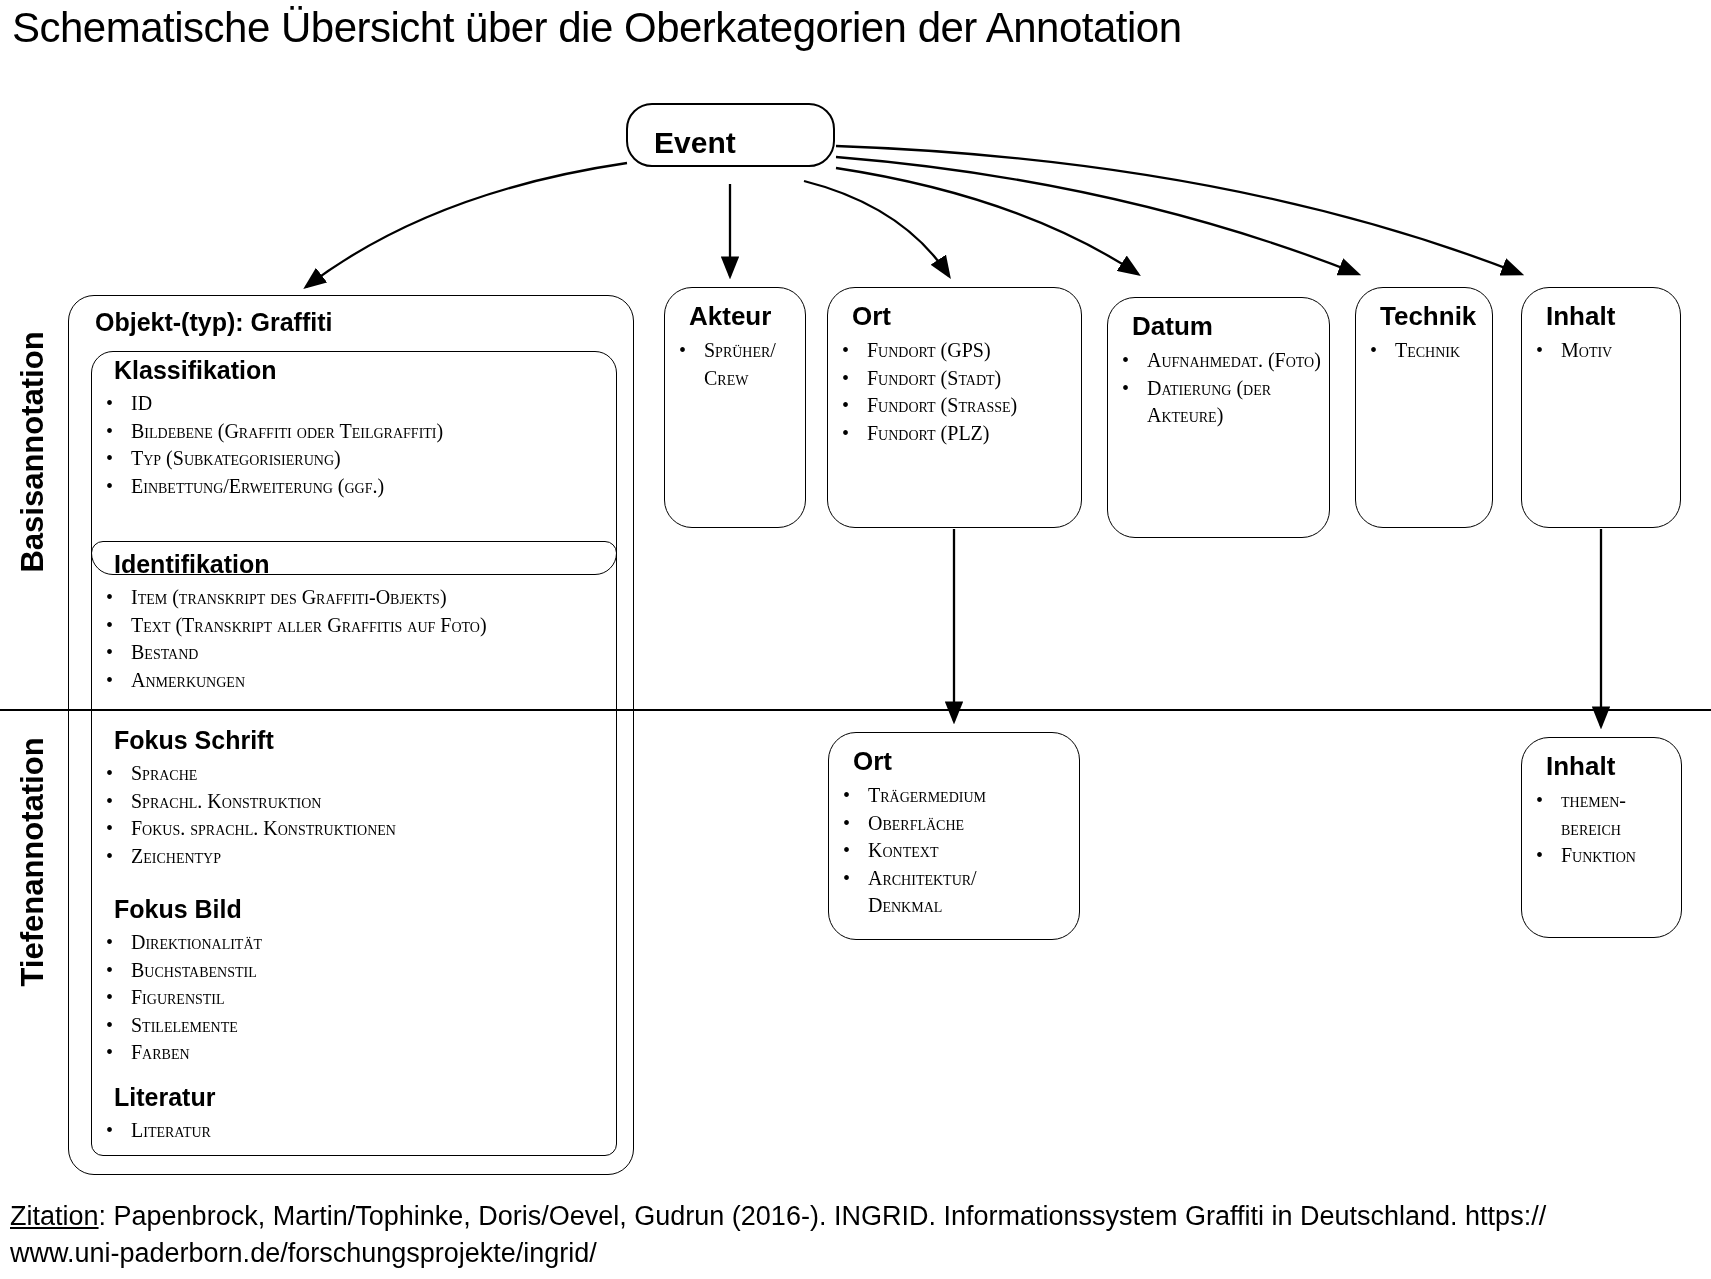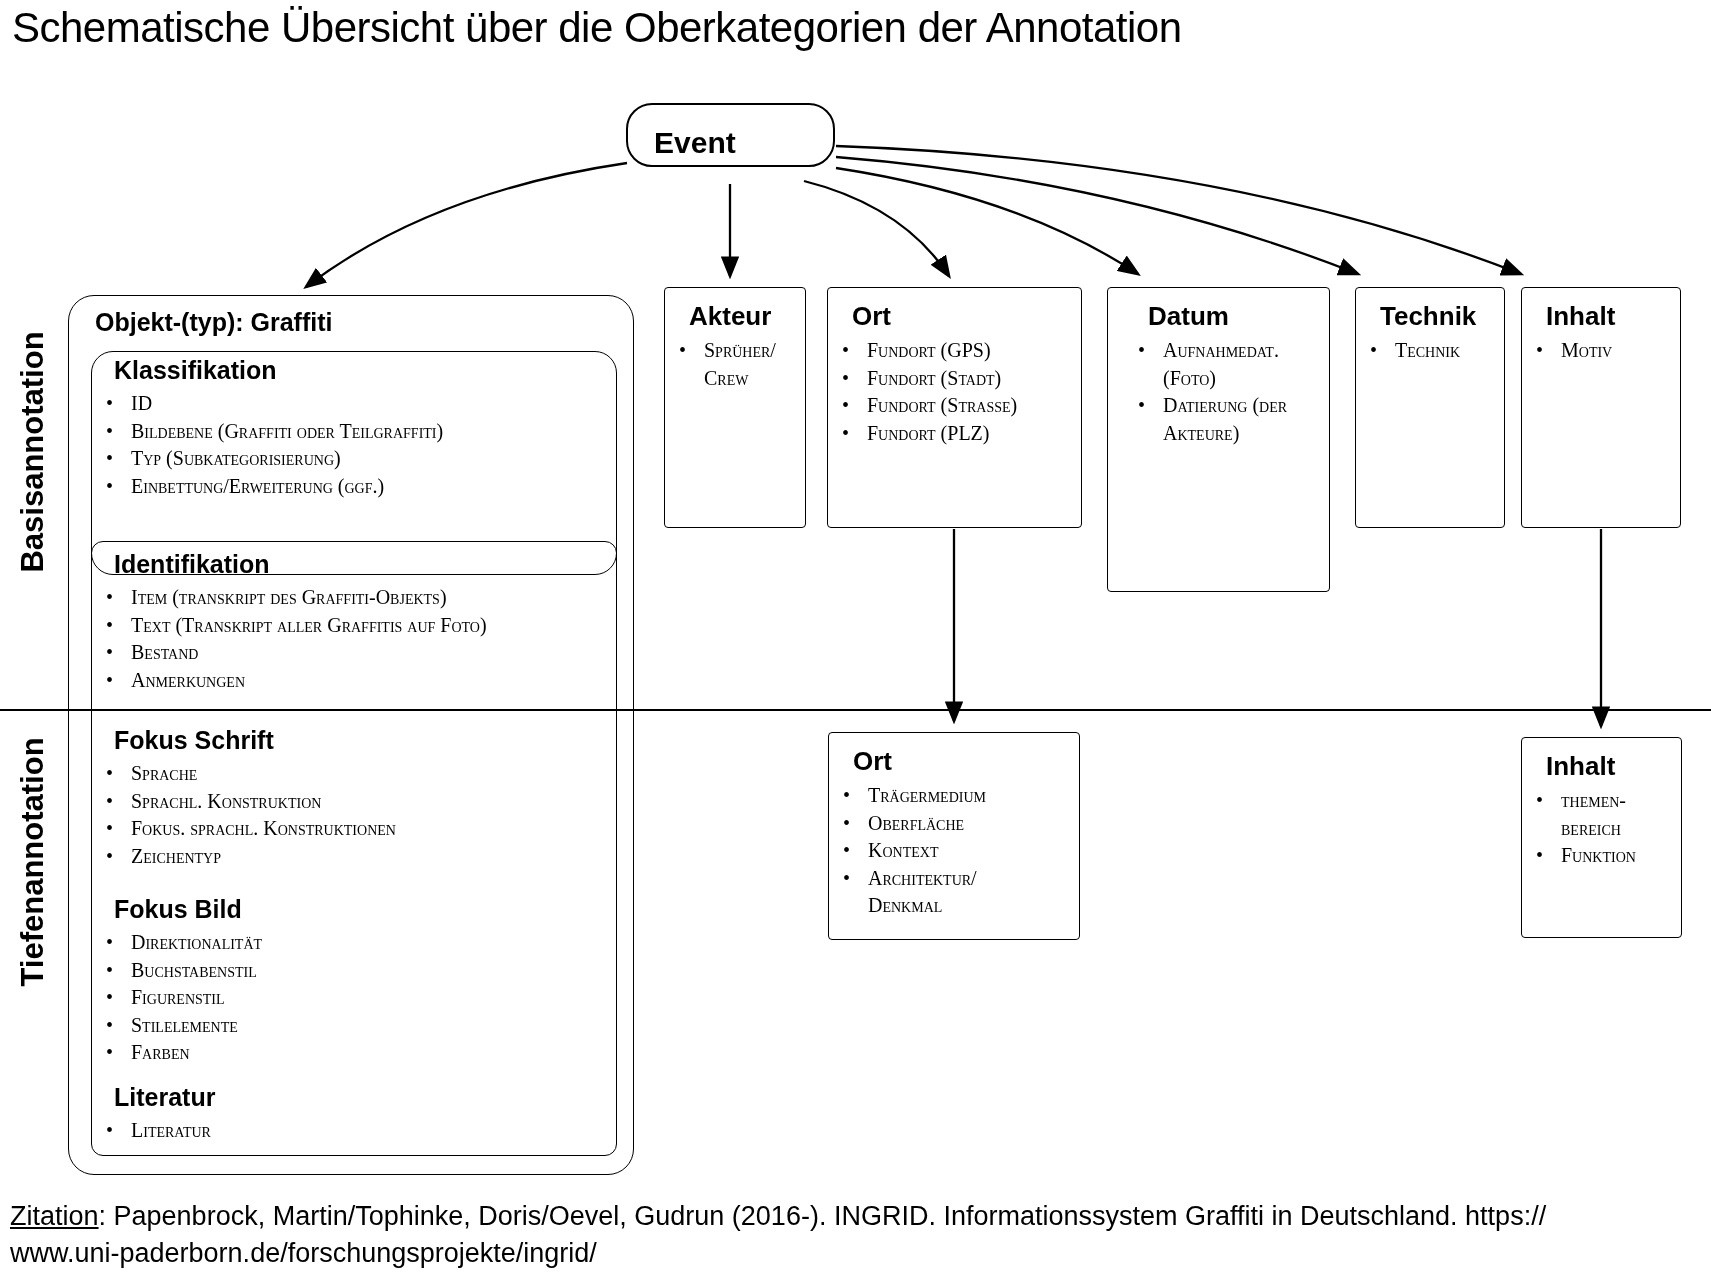--- a/index.html
+++ b/index.html
@@ -7,21 +7,21 @@
     width:1711px;height:1279px;position:relative;overflow:hidden;
     background:#ffffff;color:#000;
     font-family:"Liberation Sans", sans-serif;
   }
   .page-title{
     position:absolute;left:12px;top:4px;
     font-size:42px;font-weight:500;letter-spacing:-0.5px;
   }
   .box{
     position:absolute;background:#fff;border:1.8px solid #000;
-    border-radius:4px;box-sizing:border-box;z-index:10;
+    border-radius:28px;box-sizing:border-box;z-index:10;
   }
   .event-box{left:626px;top:103px;width:209px;height:64px;border-radius:26px;border-width:2px;}
   .event-label{font-size:30px;font-weight:bold;line-height:76px;padding-left:26px;}
   .box-title{font-weight:bold;font-size:26px;padding:13px 8px 2px 24px;}
   .sub-title{font-weight:bold;font-size:25px;padding:4px 8px 2px 22px;}
   ul.items{
     list-style:none;margin:3px 0 0;padding:0 6px 0 14px;
     font-size:20px;line-height:27.5px;font-variant:small-caps;font-family:Liberation Serif, serif;
   }
   ul.items li{padding-left:25px;white-space:pre-line;}
@@ -45,22 +45,22 @@
   }
   .side-label{
     position:absolute;transform:translate(-50%,-50%) rotate(-90deg);
     font-weight:bold;font-size:31px;white-space:nowrap;z-index:5;
   }
   .side-label.basis{left:33px;top:452px;}
   .side-label.tiefen{left:33px;top:862px;}
   
   .akteur-box{left:664px;top:287px;width:142px;height:241px;}
   .ort-box{left:827px;top:287px;width:255px;height:241px;}
-  .datum-box{left:1107px;top:287px;width:223px;height:305px;padding-left:16px;}
-  .technik-box{left:1355px;top:287px;width:150px;height:241px;}
+  .datum-box{left:1107px;top:297px;width:223px;height:241px;}
+  .technik-box{left:1355px;top:287px;width:138px;height:241px;}
   .inhalt-box{left:1521px;top:287px;width:160px;height:241px;}
   
   .ort-tiefe-box{left:828px;top:732px;width:252px;height:208px;}
   .inhalt-tiefe-box{left:1521px;top:737px;width:161px;height:201px;}
   svg.arrows{position:absolute;left:0;top:0;z-index:20;pointer-events:none;}
   .citation{
     position:absolute;left:10px;top:1198px;width:1692px;
     font-size:27px;line-height:37px;white-space:pre-line;
   }
   .citation .u{text-decoration:underline;}

